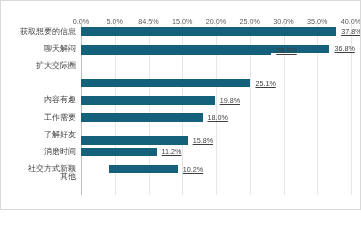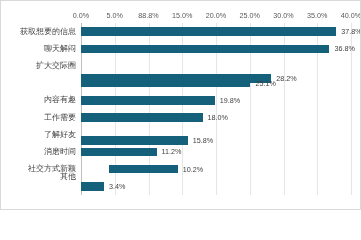--- a/index.html
+++ b/index.html
@@ -12,21 +12,21 @@
   #chart-frame {
     position: relative;
     width: 361px; height: 210px;
     background: #ffffff;
     border: 1px solid #d9d9d9;
     overflow: hidden;
   }
   
   #axis-top {
     position: absolute;
-    left: 0; top: 4px;
+    left: 0; top: 10px;
     width: 361px; height: 22px;
   }
   .tick-label {
     position: absolute;
     top: 6px;
     transform: translateX(-50%);
     font-size: 7.2px;
     color: #595959;
     white-space: nowrap;
     letter-spacing: 0px;
@@ -64,20 +64,21 @@
     height: 100%;
     background: #15607a;
     flex: 0 0 auto;
   }
   .bar-value {
     font-size: 7.2px;
     color: #3f3f3f;
     margin-left: 5px;
     white-space: nowrap;
     line-height: 1;
+    text-decoration: underline;
   }
   
   #cat-labels {
     position: absolute;
     left: 0;
     top: 22px;
     width: 78px;
     height: 172px;
     padding-left: 20px;
   }
@@ -92,21 +93,21 @@
   }
 </style>
 </head>
 <body>
 
 <div id="chart-frame">
 
   <div id="axis-top">
       <div class="tick-label" style="left: 80px;">0.0%</div>
       <div class="tick-label" style="left: 113.75px;">5.0%</div>
-      <div class="tick-label" style="left: 147.5px;">88.8%</div>
+      <div class="tick-label" style="left: 147.5px;">84.5%</div>
       <div class="tick-label" style="left: 181.25px;">15.0%</div>
       <div class="tick-label" style="left: 215px;">20.0%</div>
       <div class="tick-label" style="left: 248.75px;">25.0%</div>
       <div class="tick-label" style="left: 282.5px;">30.0%</div>
       <div class="tick-label" style="left: 316.25px;">35.0%</div>
       <div class="tick-label" style="left: 350px;">40.0%</div>
     </div>
 
   <div id="cat-labels">
       <div class="cat-label" style="top: 4.6px;">获取想要的信息</div>
@@ -134,21 +135,21 @@
       </div>
     <div id="bars-layer">
         <div class="bar-row" style="top: 4.35px; height: 8.5px;">
           <div class="bar" style="width: 255.15px; background: rgb(21, 96, 122);"></div>
           <span class="bar-value">37.8%</span>
         </div>
         <div class="bar-row" style="top: 21.55px; height: 8.5px;">
           <div class="bar" style="width: 248.4px; background: rgb(21, 96, 122);"></div>
           <span class="bar-value">36.8%</span>
         </div>
-        <div class="bar-row" style="top: 51px; height: 8.5px;">
+        <div class="bar-row" style="top: 23px; height: 8.5px;">
           <div class="bar" style="width: 190.35px; background: rgb(21, 96, 122);"></div>
           <span class="bar-value">28.2%</span>
         </div>
         <div class="bar-row" style="top: 55.95px; height: 8.5px;">
           <div class="bar" style="width: 169.425px; background: rgb(21, 96, 122);"></div>
           <span class="bar-value">25.1%</span>
         </div>
         <div class="bar-row" style="top: 73.15px; height: 8.5px;">
           <div class="bar" style="width: 133.65px; background: rgb(21, 96, 122);"></div>
           <span class="bar-value">19.8%</span>
@@ -162,20 +163,16 @@
           <span class="bar-value">15.8%</span>
         </div>
         <div class="bar-row" style="top: 124.75px; height: 8.5px;">
           <div class="bar" style="width: 75.6px; background: rgb(21, 96, 122);"></div>
           <span class="bar-value">11.2%</span>
         </div>
         <div class="bar-row" style="top: 141.95px; height: 8.5px; padding-left: 28px;">
           <div class="bar" style="width: 68.85px; background: rgb(21, 96, 122);"></div>
           <span class="bar-value">10.2%</span>
         </div>
-        <div class="bar-row" style="top: 159.15px; height: 8.5px;">
-          <div class="bar" style="width: 22.95px; background: rgb(21, 96, 122);"></div>
-          <span class="bar-value">3.4%</span>
-        </div>
       </div>
   </div>
 
 </div>
 
 </body></html>

